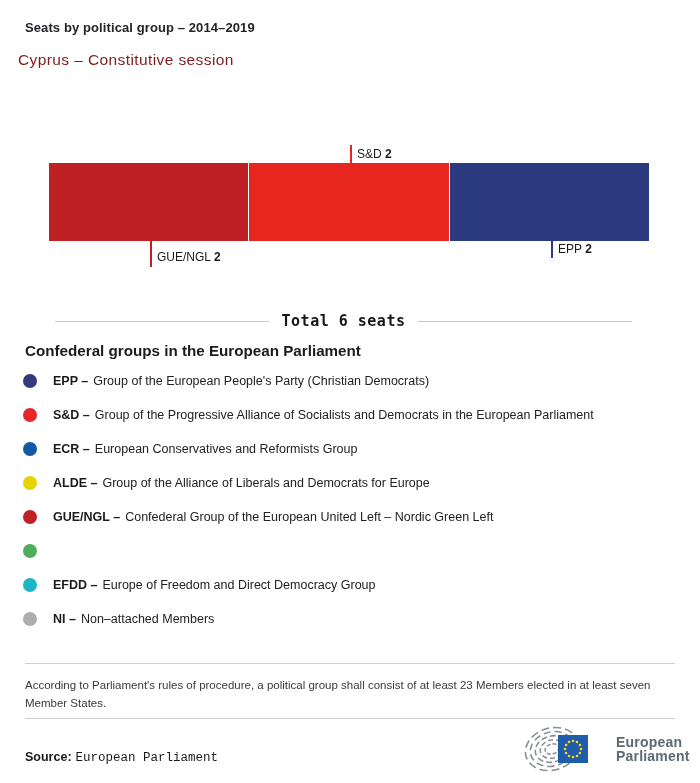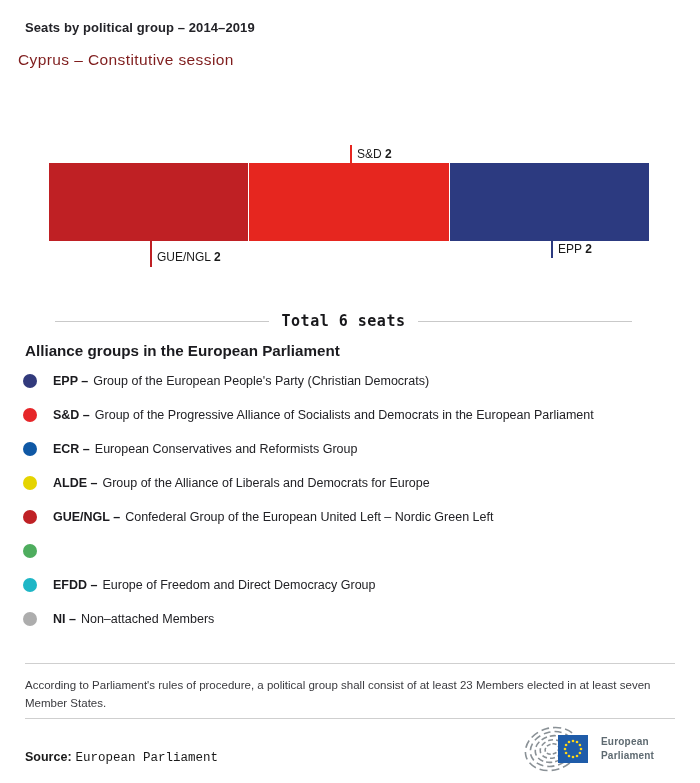--- a/index.html
+++ b/index.html
@@ -37,21 +37,21 @@
   .legend-desc{margin-left:5px;}
 
   .rule{left:25px;width:650px;height:0;border-top:1px solid #cfcfcf;}
   .footnote{left:25px;top:676px;width:648px;font-size:11.5px;color:#3a3a3e;line-height:1.6;}
 
   .source-line{left:25px;top:750px;font-size:12.5px;color:#1a1a1a;}
   .source-label{font-weight:bold;}
   .source-value{margin-left:4px;font-family:Liberation Mono, monospace;}
 
   .ep-logo{left:524px;top:724px;display:flex;align-items:center;}
-  .ep-logo-text{margin-left:7px;font-size:10px;font-weight:bold;color:#5e6a71;line-height:14px;letter-spacing:.2px;}
+  .ep-logo-text{margin-left:22px;font-size:14px;font-weight:bold;color:#5e6a71;line-height:14px;letter-spacing:.2px;}
 </style>
 </head>
 <body>
 
 <div class="page">
 
   <div class="abs title">Seats by political group – 2014–2019</div>
   <div class="abs subtitle">Cyprus – Constitutive session</div>
 
   <div class="abs bar">
@@ -77,21 +77,21 @@
     <span>EPP</span>
     <b>2</b>
   </div>
 
   <div class="abs total-row">
     <div class="line"></div>
     <div class="total-text">Total 6 seats</div>
     <div class="line"></div>
   </div>
 
-  <div class="abs legend-heading">Alliance groups in the European Parliament</div>
+  <div class="abs legend-heading">Confederal groups in the European Parliament</div>
   <div class="abs legend">
     <div class="legend-row">
       <span class="dot" style="background-color: rgb(50, 58, 124);"></span>
       <span class="legend-text"><b class="legend-abbr">EPP –</b><span class="legend-desc">Group of the European People's Party (Christian Democrats)</span></span>
     </div>
     <div class="legend-row">
       <span class="dot" style="background-color: rgb(230, 38, 41);"></span>
       <span class="legend-text"><b class="legend-abbr">S&amp;D –</b><span class="legend-desc">Group of the Progressive Alliance of Socialists and Democrats in the European Parliament</span></span>
     </div>
     <div class="legend-row">

